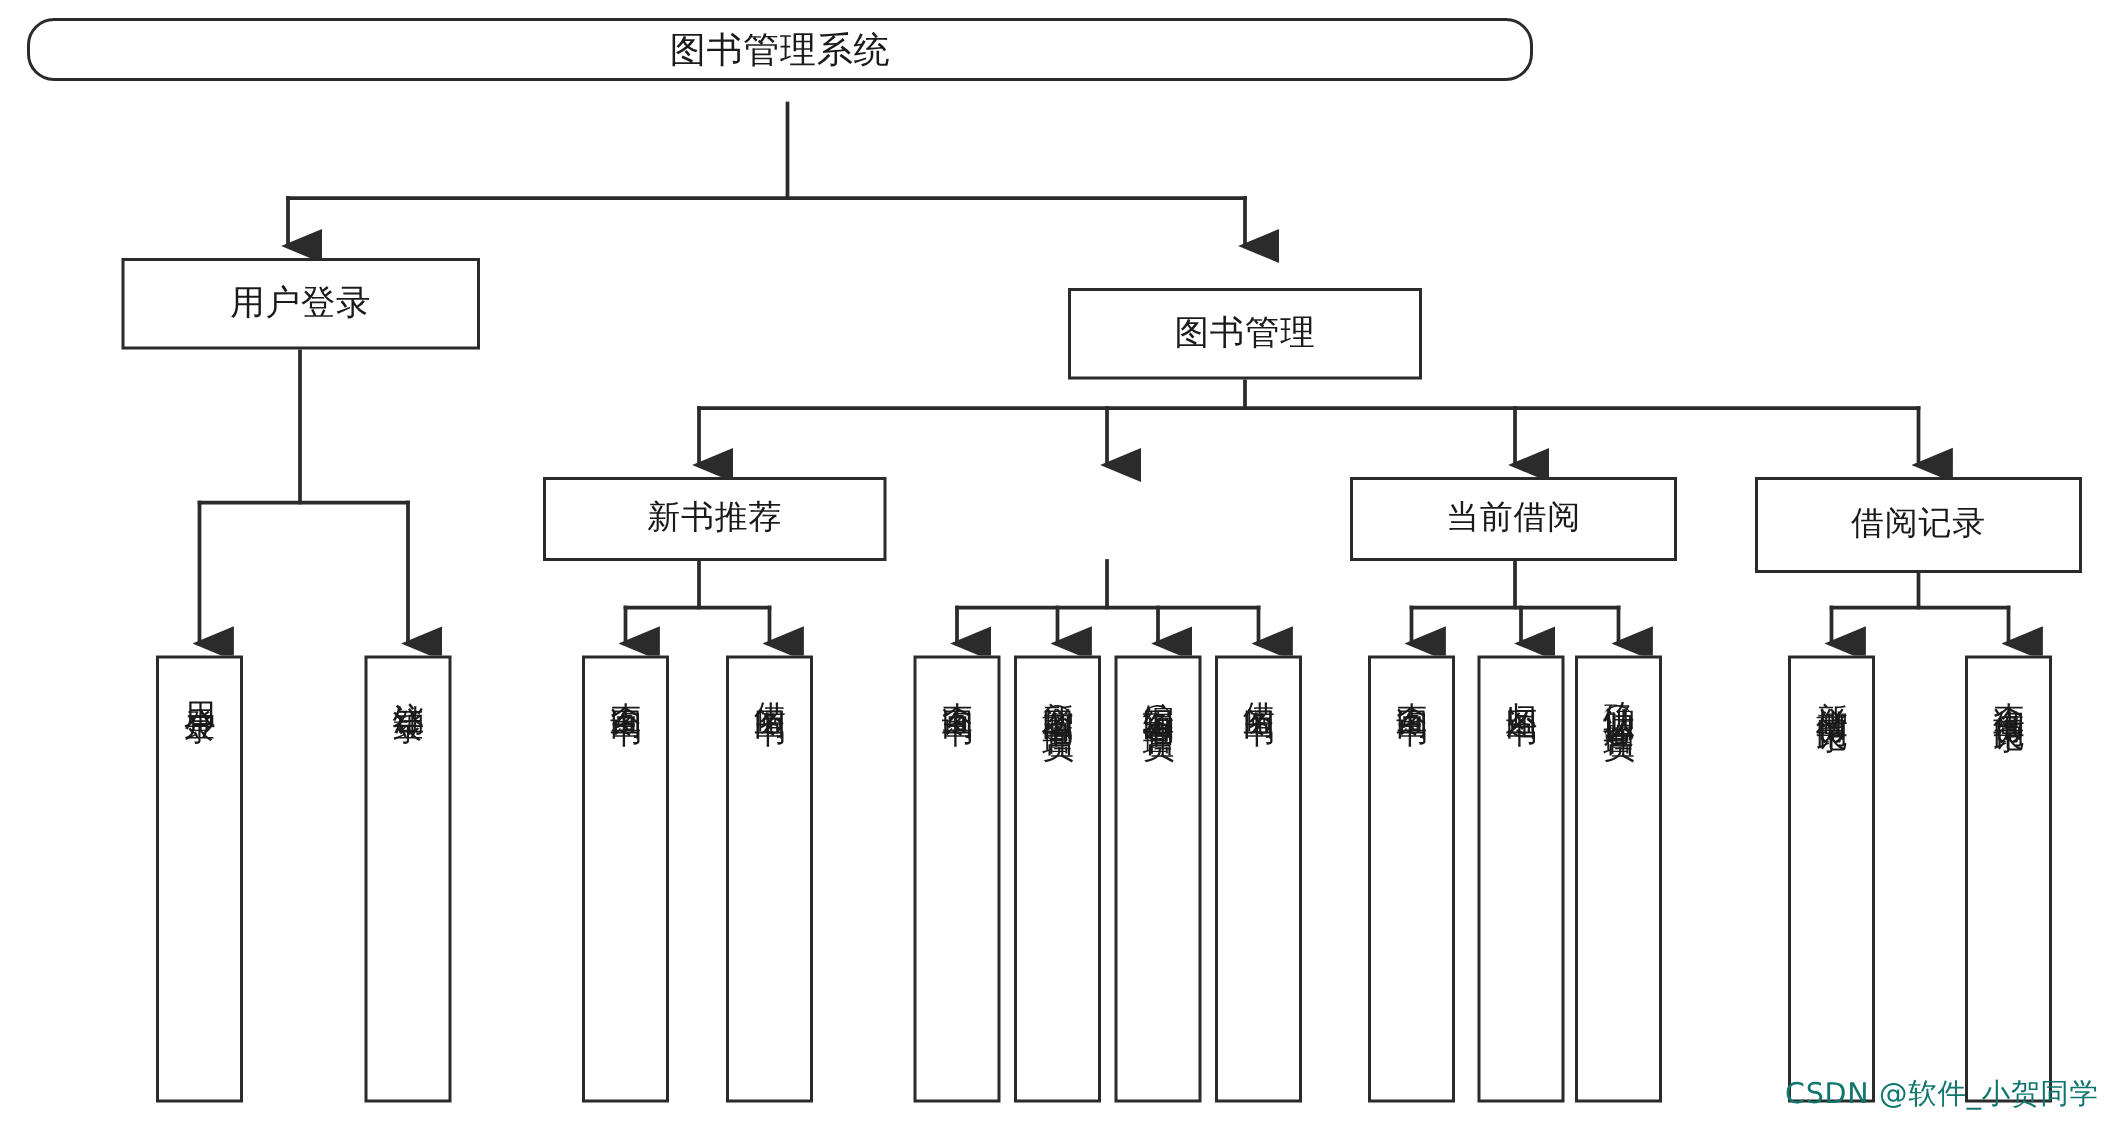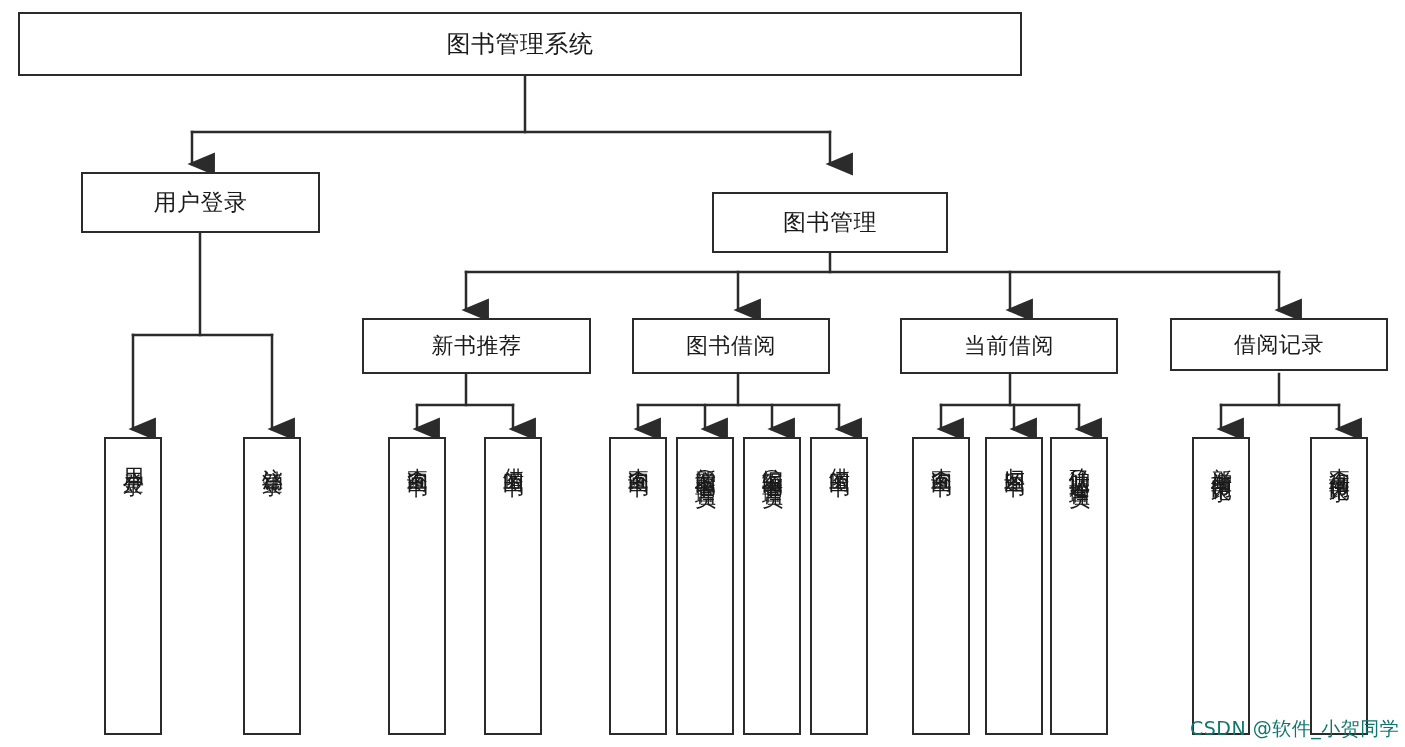--- a/index.html
+++ b/index.html
@@ -117,41 +117,38 @@
       <path d="M 1014 405 L 1014 429" marker-end="url(#arrow)"></path>
       <path d="M 1079 405 L 1079 429" marker-end="url(#arrow)"></path>
 
       <path d="M 1279 374 L 1279 405"></path>
       <path d="M 1221 405 L 1339 405"></path>
       <path d="M 1221 405 L 1221 429" marker-end="url(#arrow)"></path>
       <path d="M 1339 405 L 1339 429" marker-end="url(#arrow)"></path>
     </g>
   </svg>
 
-  <div class="node horiz node-root" style="left:18px; top:12px; width:1004px; height:64px;">
+  <div class="node horiz node-root" style="left:18px; top:12px; width:1004px; height:42px;border-radius:18px;">
     <span class="lbl">图书管理系统</span>
   </div>
 
   <div class="node horiz node-l2" style="left:81px; top:172px; width:239px; height:61px;">
     <span class="lbl">用户登录</span>
   </div>
   <div class="node horiz node-l2" style="left:712px; top:172px; width:236px; height:61px;margin-top:20px;">
     <span class="lbl">图书管理</span>
   </div>
 
   <div class="node horiz node-l3" style="left:362px; top:318px; width:229px; height:56px;">
     <span class="lbl">新书推荐</span>
   </div>
-  <div class="node horiz node-l3" style="left:632px; top:318px; width:198px; height:56px;">
-    <span class="lbl">图书借阅</span>
-  </div>
   <div class="node horiz node-l3" style="left:900px; top:318px; width:218px; height:56px;">
     <span class="lbl">当前借阅</span>
   </div>
-  <div class="node horiz node-l3" style="left:1170px; top:318px; width:218px; height:53px;">
+  <div class="node horiz node-l3" style="left:1170px; top:318px; width:218px; height:64px;">
     <span class="lbl">借阅记录</span>
   </div>
 
   <div class="node vert node-leaf" style="left:104px; top:437px; width:58px; height:298px;">
     <span class="lbl">用户登录</span>
   </div>
   <div class="node vert node-leaf" style="left:243px; top:437px; width:58px; height:298px;">
     <span class="lbl">注销登录</span>
   </div>
   <div class="node vert node-leaf" style="left:388px; top:437px; width:58px; height:298px;">

